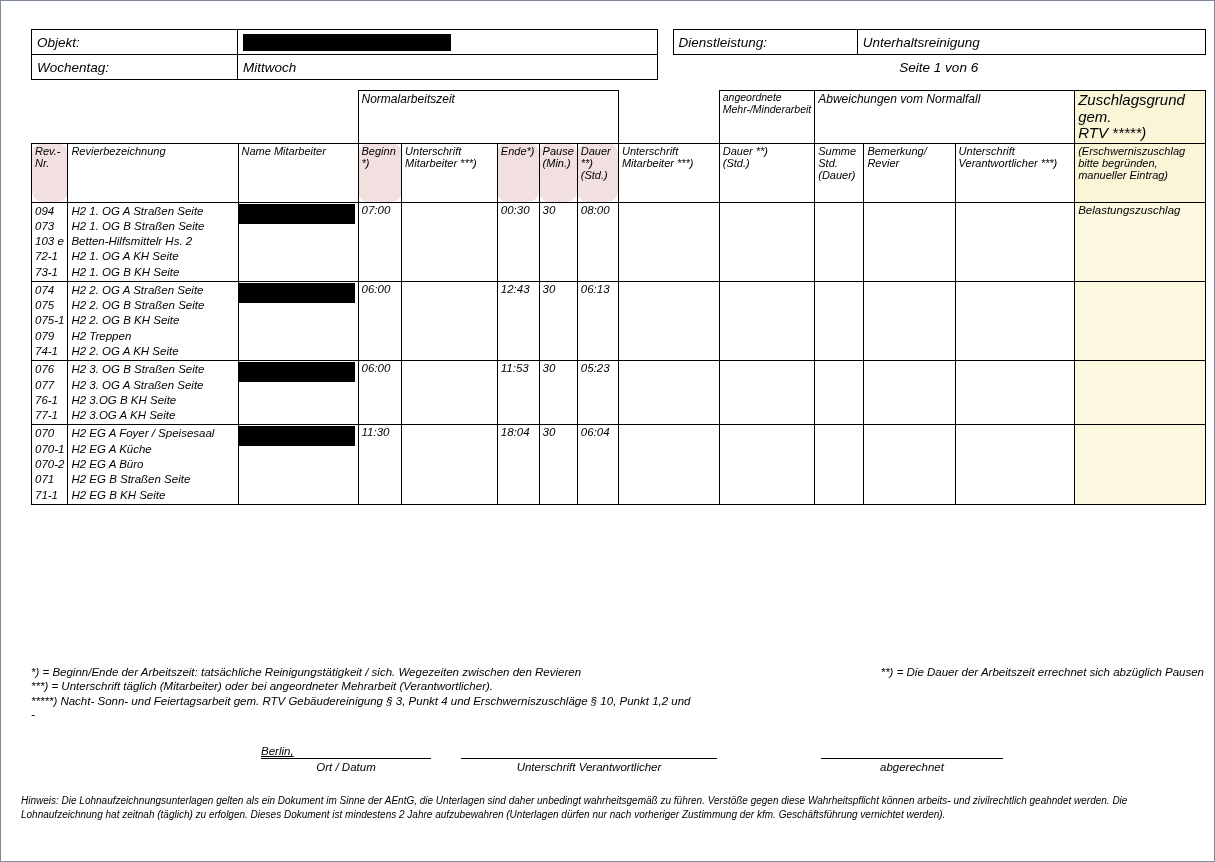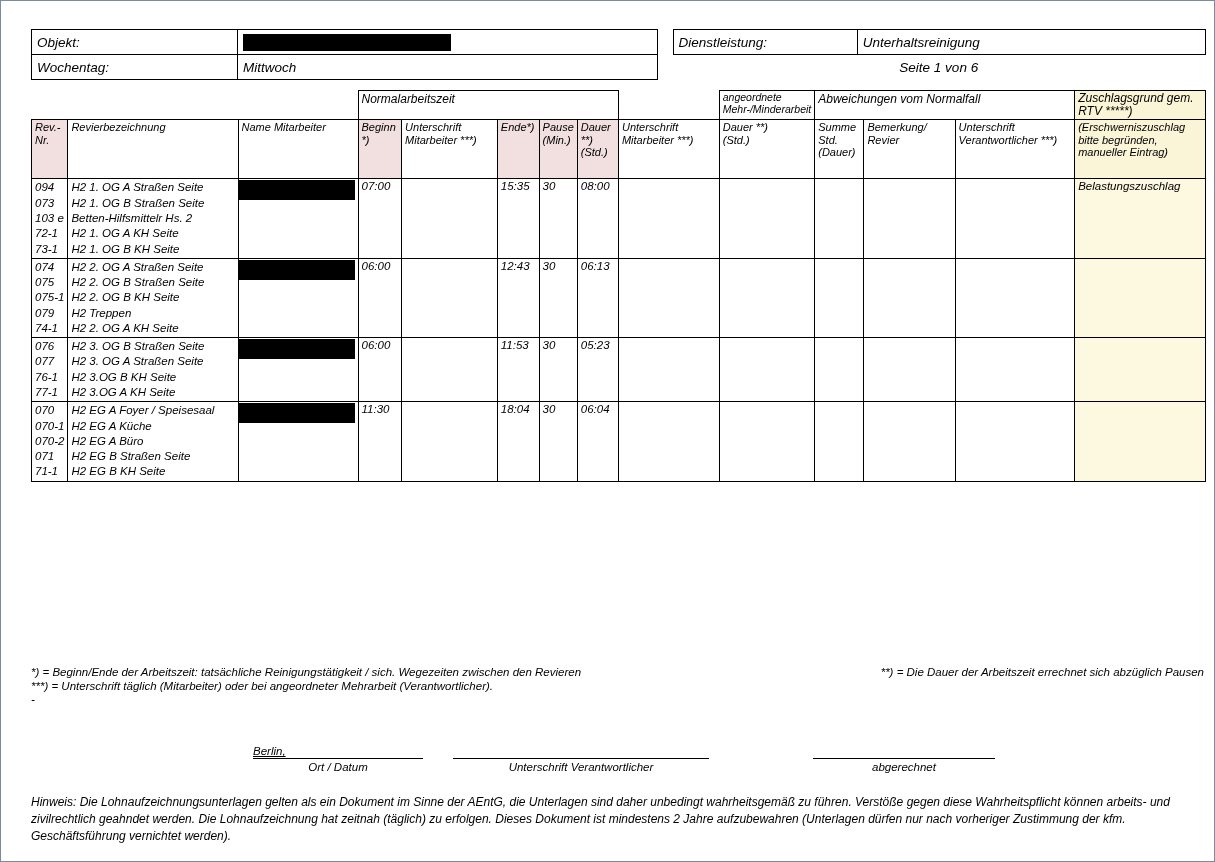--- a/index.html
+++ b/index.html
@@ -86,21 +86,21 @@
     height: 25px;
     vertical-align: top;
   }
   .grp.nb { border: none !important; }
   .colhead {
     height: 56px;
     vertical-align: top;
     font-size: 11px;
     line-height: 1.12;
   }
-  .pink { background: #f2e0e0; }
+  .pink { background: #f2e0e0; border-radius: 11px; }
   .cream { background: #fbf5d8; }
   .cream2 { background: #fdf8e0; }
 
   
   .c-rev   { width: 36px; }
   .c-bez   { width: 174px; }
   .c-name  { width: 116px; }
   .c-beg   { width: 44px; }
   .c-unt1  { width: 102px; }
   .c-end   { width: 42px; }
@@ -140,21 +140,21 @@
   .notes .right {
     position: absolute;
     right: 2px;
     top: 0;
   }
   .sachlich { margin-top: 9px; }
   .dash { font-size: 11.5px; line-height: 1; }
 
   .sigs {
     position: absolute;
-    left: 22px;
+    left: 30px;
     top: 742px;
     width: 1175px;
     height: 34px;
     font-size: 11.5px;
   }
   .sig {
     position: absolute;
     text-align: center;
   }
   .sigline {
@@ -166,24 +166,24 @@
     position: absolute;
     left: 0;
     bottom: 1px;
     font-size: 11.5px;
     text-decoration: underline;
   }
   .sigcap { padding-top: 2px; }
 
   .hint {
     position: absolute;
-    left: 30px;
+    left: 20px;
     top: 793px;
     width: 1175px;
-    font-size: 12px;
+    font-size: 10px;
     line-height: 1.42;
     color: #000;
   }
 </style>
 </head>
 <body>
 
 <div class="page">
  <div class="sheet">
   <div class="inner">
@@ -229,21 +229,21 @@
      <tbody>
             <tr>
        <td class="grp nb"></td>
        <td class="grp nb"></td>
        <td class="grp nb"></td>
        <td class="grp" colspan="5">Normalarbeitszeit</td>
        <td class="grp nb"></td>
        <td class="grp" style="white-space:pre-line;line-height:1.1;font-size:10.5px">angeordnete
 Mehr-/Minderarbeit</td>
        <td class="grp" colspan="3">Abweichungen vom Normalfall</td>
-       <td class="grp cream" style="white-space:pre-line;line-height:1.1;font-size:12px">Zuschlagsgrund gem.
+       <td class="grp cream" style="white-space:pre-line;line-height:1.1;font-size:15px">Zuschlagsgrund gem.
 RTV *****)</td>
      </tr>
 
      <tr>
        <td class="colhead pink" style="white-space:pre-line">Rev.-
 Nr.</td>
        <td class="colhead">Revierbezeichnung</td>
        <td class="colhead">Name Mitarbeiter</td>
        <td class="colhead pink" style="white-space:pre-line">Beginn
 *)</td>
@@ -284,21 +284,21 @@
          <span>H2 1. OG B Straßen Seite</span><br>
          <span>Betten-Hilfsmittelr Hs. 2</span><br>
          <span>H2 1. OG A KH Seite</span><br>
          <span>H2 1. OG B KH Seite</span>
        </td>
        <td class="namecell">
          <span class="bar"></span>
        </td>
        <td class="mid">07:00</td>
        <td></td>
-       <td class="mid">15:35</td>
+       <td class="mid">00:30</td>
        <td class="mid">30</td>
        <td class="mid">08:00</td>
        <td></td>
        <td></td>
        <td></td>
        <td></td>
        <td></td>
        <td class="cream2">Belastungszuschlag</td>
      </tr>
 
@@ -395,20 +395,21 @@
    </tbody>
         </table>
   </div>
 
   <div class="notes">
     <div class="row1">
       <span>*) = Beginn/Ende der Arbeitszeit: tatsächliche Reinigungstätigkeit / sich. Wegezeiten zwischen den Revieren</span>
       <span class="right">**) = Die Dauer der Arbeitszeit errechnet sich abzüglich Pausen</span>
     </div>
     <div>***) = Unterschrift täglich (Mitarbeiter) oder bei angeordneter Mehrarbeit (Verantwortlicher).</div>
+    <div>*****) Nacht- Sonn- und Feiertagsarbeit gem. RTV Gebäudereinigung § 3, Punkt 4 und Erschwerniszuschläge § 10, Punkt 1,2 und</div>
     <div class="dash">-</div>
   </div>
 
   <div class="sigs">
     <div class="sig" style="left:230px; width:170px;">
       <div class="sigline">
         <span class="pre">Berlin,</span>
       </div>
       <div class="sigcap">Ort / Datum</div>
     </div>

